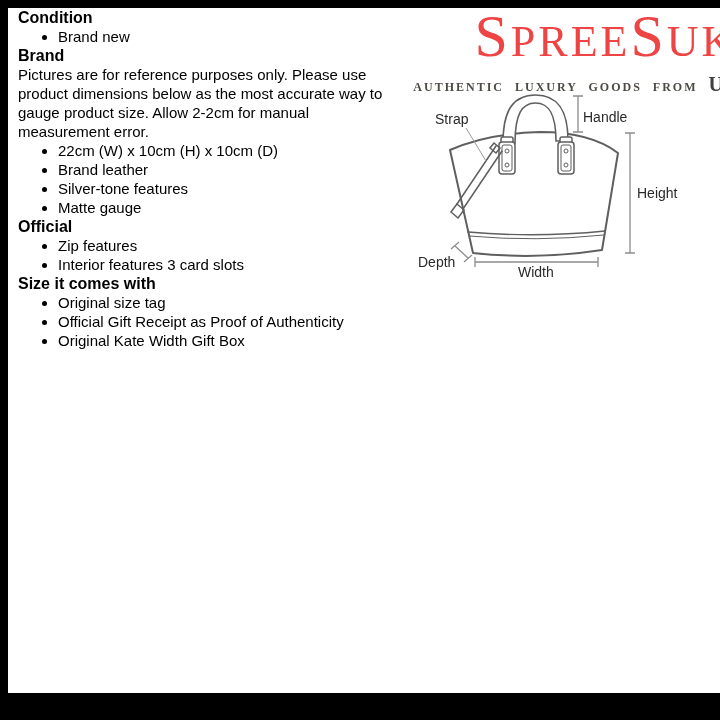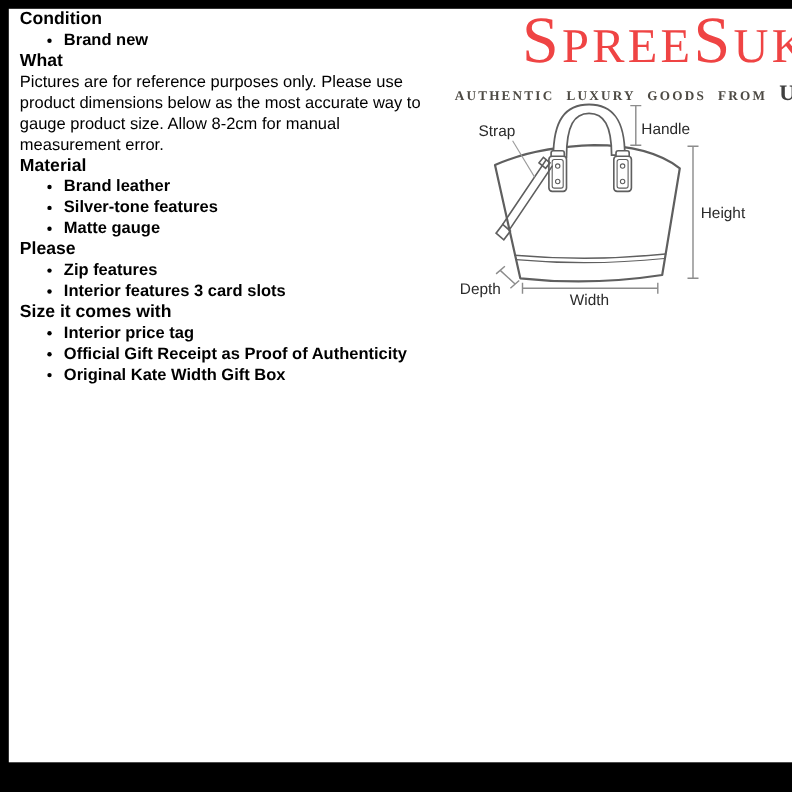--- a/index.html
+++ b/index.html
@@ -10,21 +10,21 @@
   .content{
     position:absolute;left:8px;top:8px;width:705px;height:685px;
     background:#fff;overflow:hidden;padding-left:37px;
   }
   
   .col{
     position:absolute;left:10px;top:0;width:402px;
     font-size:15px;line-height:19px;
   }
   .col h2{font-size:16px;font-weight:700;line-height:19px;margin:0;}
-  .col ul{margin:0;padding-left:40px;list-style:disc;font-weight:bold;}
+  .col ul{margin:0;padding-left:40px;list-style:disc;}
   .col li{line-height:19px;}
   .col p{margin:0;white-space:pre-line;}
   .mt14{margin-top:14px}.mt16{margin-top:16px}.mt18{margin-top:18px}
   .mt21{margin-top:21px}.mt24{margin-top:24px}.mt25{margin-top:25px}
   .mt29{margin-top:29px}.mt36{margin-top:36px}.mt38{margin-top:38px}
   
   .logo{position:absolute;top:4px;right:-4px;text-align:right;white-space:nowrap;}
   .brand{
     font-family:"Liberation Serif", serif;color:#ef4444;
     letter-spacing:3px;line-height:48px;display:block;
@@ -47,42 +47,44 @@
 <body>
 
 <div class="content">
 
   <div class="col">
     <h2 class="mt14">Condition</h2>
     <ul class="mt21">
         <li>Brand new</li>
       </ul>
 
-    <h2 class="mt29">What</h2>
+    <h2 class="mt29">Brand</h2>
     <p class="mt21">Pictures are for reference purposes only. Please use
 product dimensions below as the most accurate way to
-gauge product size. Allow 8-2cm for manual
+gauge product size. Allow 2-2cm for manual
 measurement error.</p>
+    <ul class="mt24">
+        <li>22cm (W) x 10cm (H) x 10cm (D)</li>
+      </ul>
 
-    <h2 class="mt38">Material</h2>
     <ul class="mt29">
         <li>Brand leather</li>
         <li>Silver-tone features</li>
         <li>Matte gauge</li>
       </ul>
 
-    <h2 class="mt36">Please</h2>
+    <h2 class="mt36">Official</h2>
     <ul class="mt25">
         <li>Zip features</li>
         <li>Interior features 3 card slots</li>
       </ul>
 
     <h2 class="mt18">Size it comes with</h2>
     <ul class="mt25">
-        <li>Interior price tag</li>
+        <li>Original size tag</li>
         <li>Official Gift Receipt as Proof of Authenticity</li>
         <li>Original Kate Width Gift Box</li>
       </ul>
 
   </div>
 
   <div class="logo">
     <span class="brand"><span class="big">S</span><span class="small">PREE</span><span class="big">S</span><span class="small">UKI</span></span>
     <span class="tagline"><span>AUTHENTIC LUXURY GOODS FROM</span> <span class="em">USA</span></span>
   </div>

